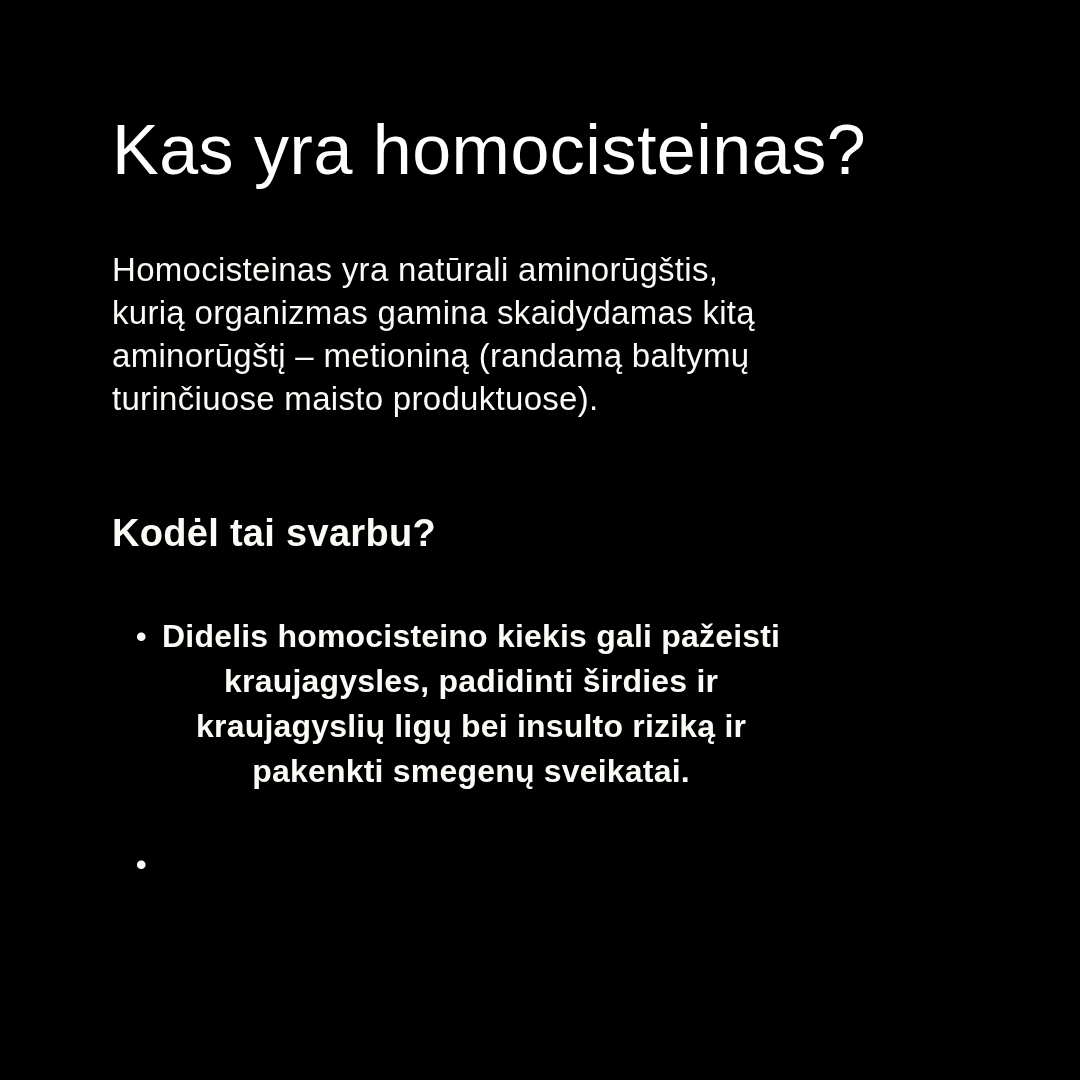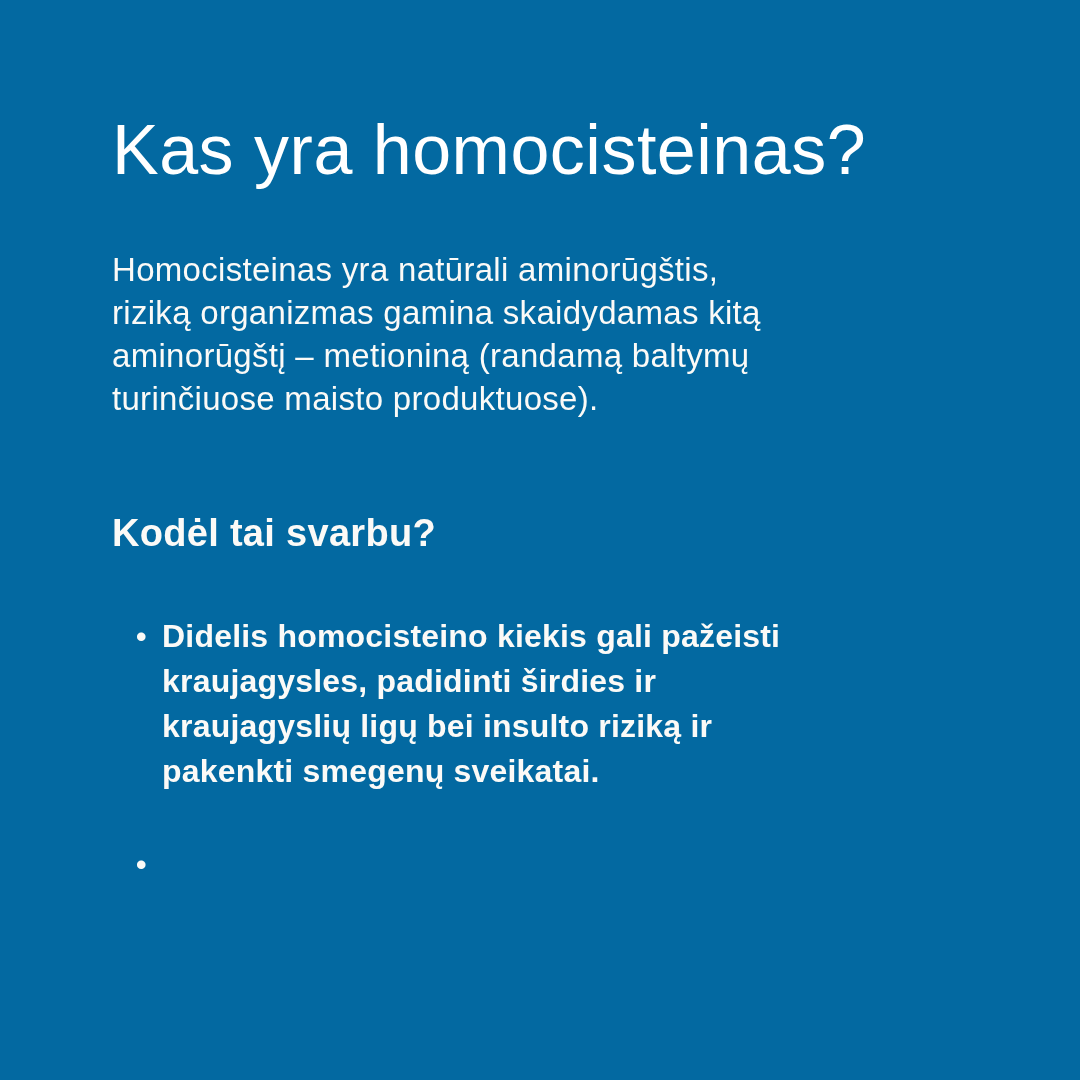--- a/index.html
+++ b/index.html
@@ -9,21 +9,21 @@
   body {
     width: 1080px;
     height: 1080px;
     overflow: hidden;
     font-family: "Liberation Sans", sans-serif;
   }
   .slide {
     position: relative;
     width: 1080px;
     height: 1080px;
-    background: #0369a1;
+    background: #000000;
     color: #fbfaf7;
     box-sizing: border-box;
     padding: 0 60px 0 112px;
   }
   .title {
     margin: 0;
     padding-top: 110px;
     font-size: 70px;
     line-height: 80px;
     font-weight: 500;
@@ -66,30 +66,31 @@
   }
   .bullet-dot {
     flex: 0 0 auto;
     margin-left: 24px;
     width: 26px;
     font-size: 30px;
     line-height: 45px;
   }
   .bullet-text {
     white-space: pre-line;
+    text-align: center;
   }
 </style>
 </head>
 <body>
 
 <div class="slide">
   <h1 class="title">Kas yra homocisteinas?</h1>
 
   <p class="intro">Homocisteinas yra natūrali aminorūgštis,
-riziką organizmas gamina skaidydamas kitą
+kurią organizmas gamina skaidydamas kitą
 aminorūgštį – metioniną (randamą baltymų
 turinčiuose maisto produktuose).</p>
 
   <h2 class="section-heading">Kodėl tai svarbu?</h2>
 
   <ul class="bullet-list">
     <li class="bullet-item">
       <span class="bullet-dot">•</span>
       <span class="bullet-text">Didelis homocisteino kiekis gali pažeisti
 kraujagysles, padidinti širdies ir

